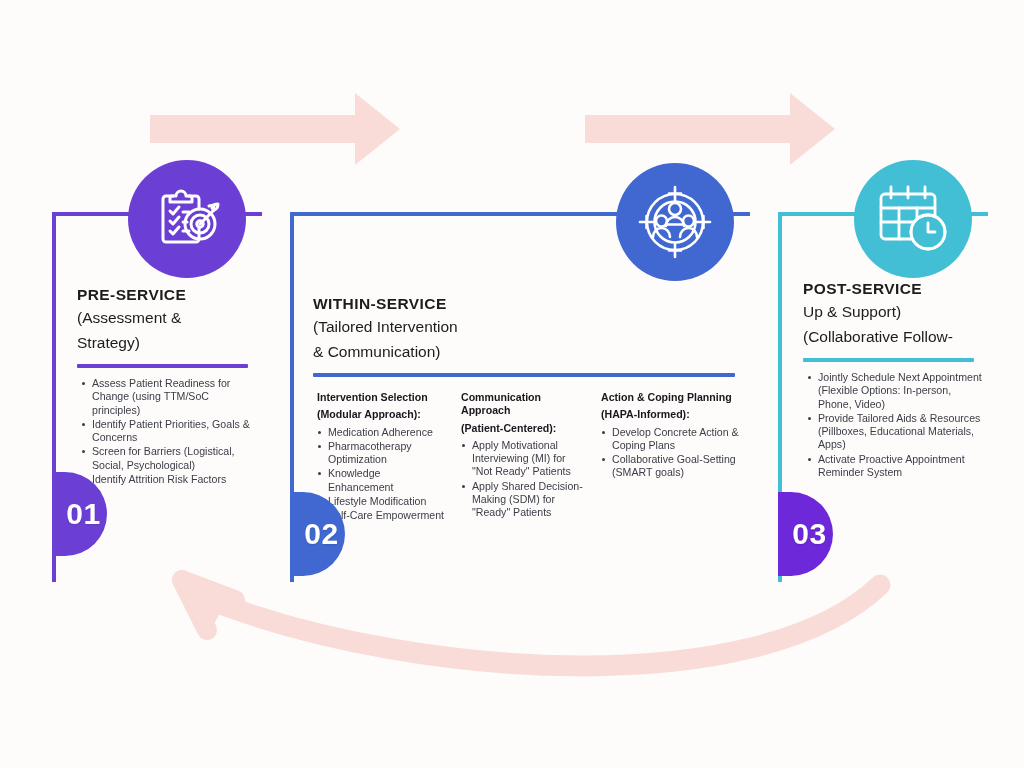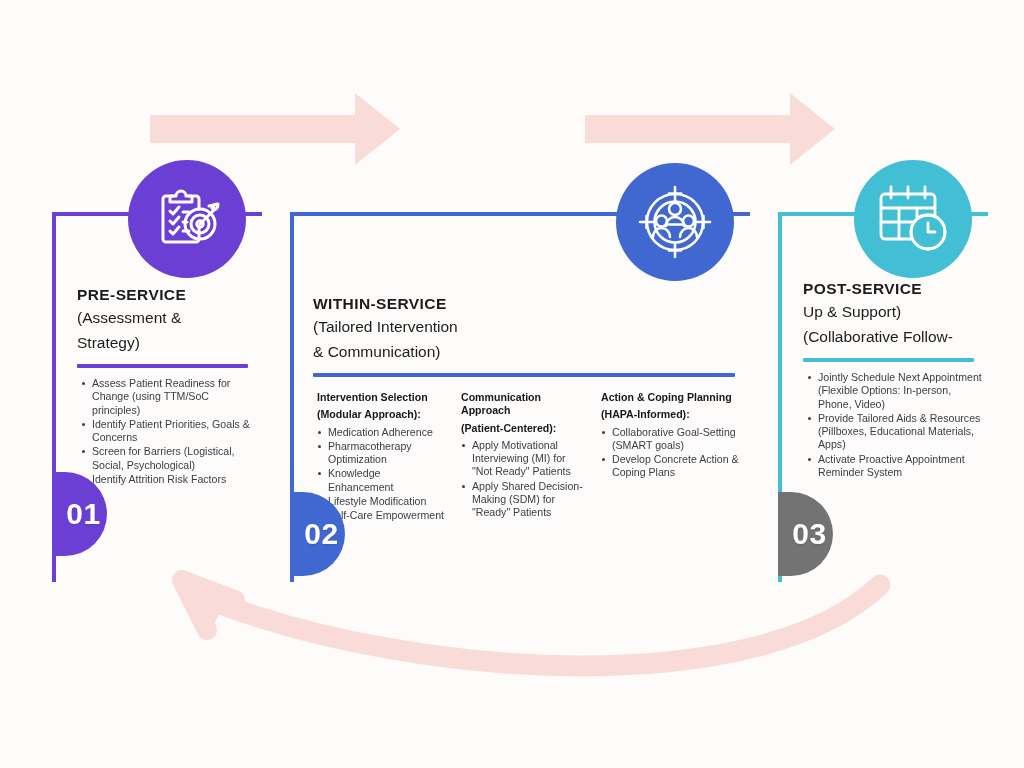--- a/index.html
+++ b/index.html
@@ -214,30 +214,30 @@
         <div class="subcol-title">(Patient-Centered):</div>
         <ul class="bullets" style="margin-top:2px;">
           <li>Apply Motivational Interviewing (MI) for "Not Ready" Patients</li>
           <li>Apply Shared Decision-Making (SDM) for "Ready" Patients</li>
         </ul>
       </div>
       <div class="subcol" style="width:146px;">
         <div class="subcol-title">Action &amp; Coping Planning</div>
         <div class="subcol-title">(HAPA-Informed):</div>
         <ul class="bullets" style="margin-top:2px;">
+          <li>Develop Concrete Action &amp; Coping Plans</li>
           <li>Collaborative Goal-Setting (SMART goals)</li>
-          <li>Develop Concrete Action &amp; Coping Plans</li>
         </ul>
       </div>
     </div>
   </div>
 
   <div class="frame" style="left:778px;top:212px;width:210px;height:370px;border-color:#42bfd4;"></div>
 
-  <div class="badge" style="left:778px;top:492px;width:55px;height:84px;background:#737373;
+  <div class="badge" style="left:778px;top:492px;width:55px;height:84px;background:#6d28d9;
               border-radius:0 84px 84px 0;">
     <span>03</span>
   </div>
 
   <div class="circle-icon" style="left:854px;top:160px;width:118px;height:118px;background:#42bfd4;">
     <svg width="76" height="72" viewBox="0 0 76 72">
       <g fill="none" stroke="#ffffff" stroke-width="2.8" stroke-linecap="round" stroke-linejoin="round">
         <rect x="6" y="11" width="54" height="45" rx="4"></rect>
         <line x1="6" y1="25" x2="60" y2="25"></line>
         <line x1="6" y1="39" x2="43" y2="39"></line>

